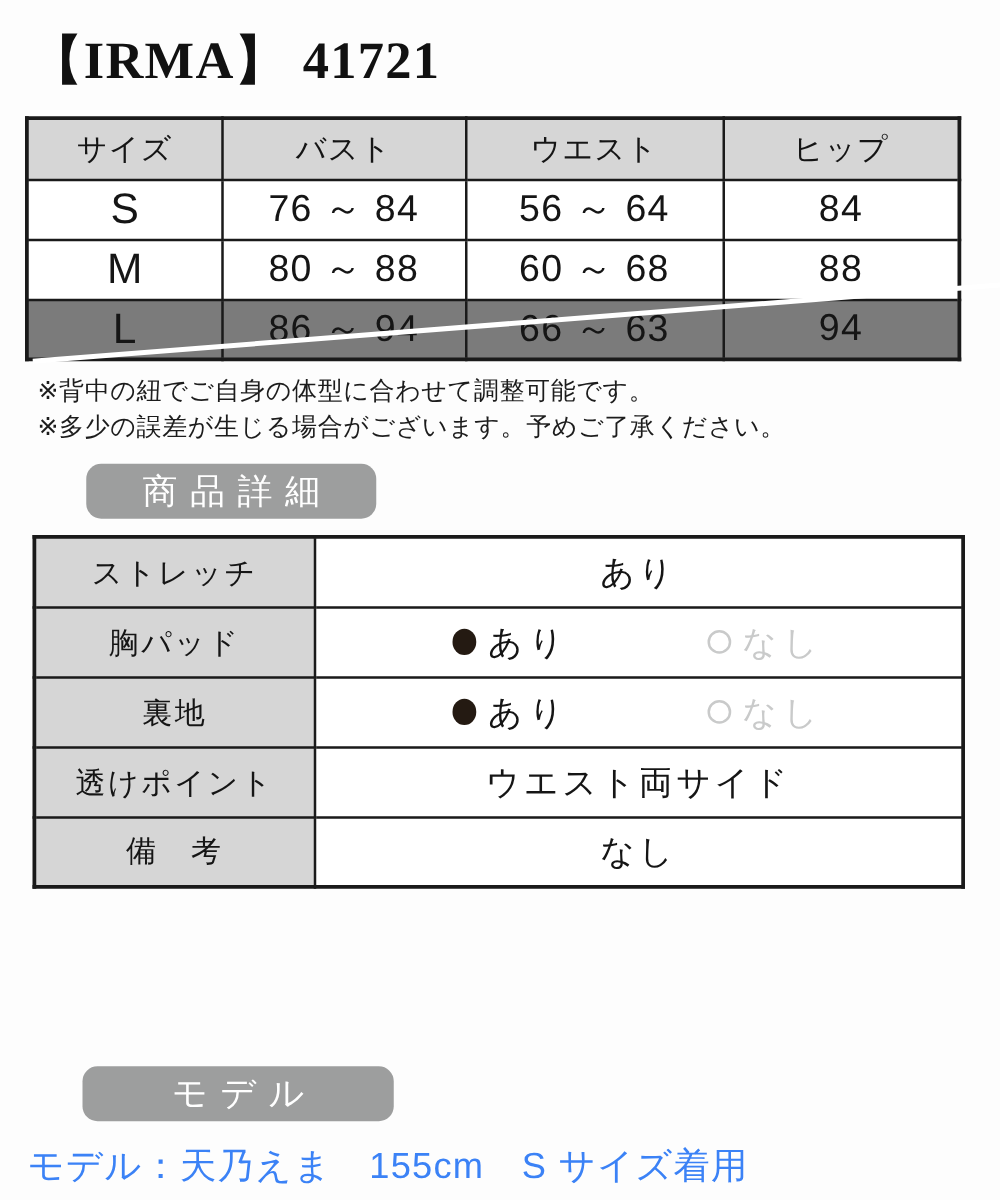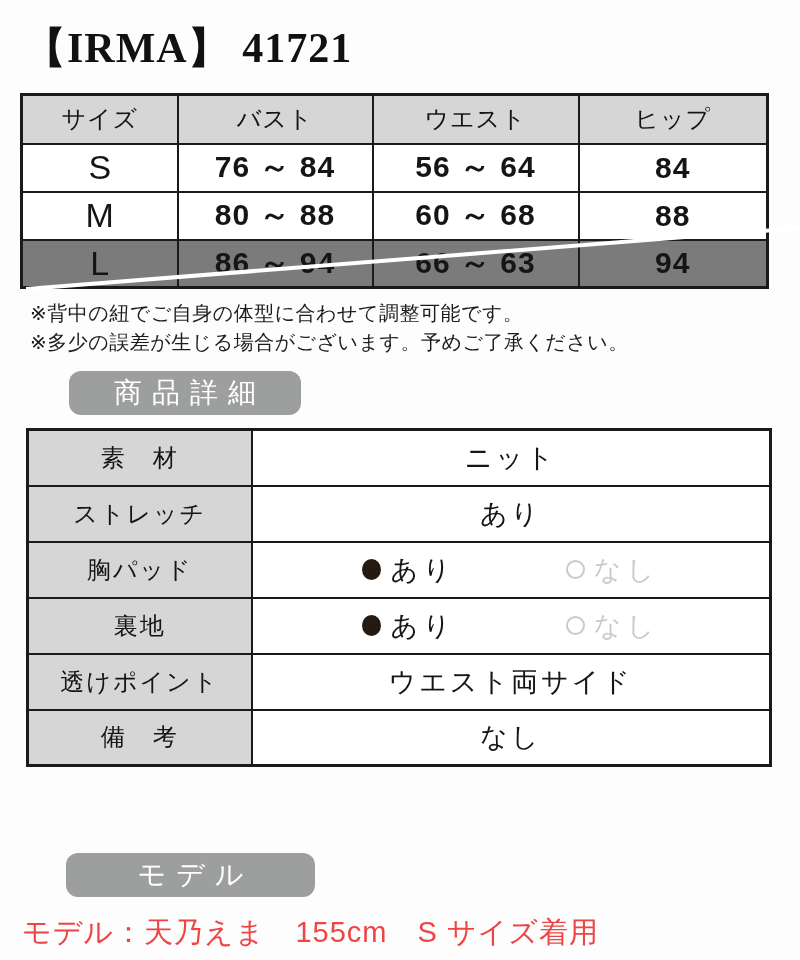--- a/index.html
+++ b/index.html
@@ -25,21 +25,21 @@
     border-collapse:collapse; table-layout:fixed;
     border:3px solid #1a1a1a;
   }
   .size-table th, .size-table td {
     border:2px solid #1a1a1a; text-align:center; vertical-align:middle; padding:0;
   }
   .size-table thead th {
     background:#d6d6d6; height:49px; font-size:24px; font-weight:500; letter-spacing:1px;
   }
   .size-table tbody th { font-size:34px; font-weight:400; }
-  .size-table tbody td { font-size:30px; font-weight:700; letter-spacing:1px; }
+  .size-table tbody td { font-size:30px; font-weight:400; letter-spacing:1px; }
   .size-table tbody tr { height:48px; background:#ffffff; }
   .size-table tbody tr.row-soldout,
   .size-table tbody tr.row-soldout th,
   .size-table tbody tr.row-soldout td { background:#7b7b7b; }
 
   .strike-svg { position:absolute; left:26px; top:222px; width:774px; height:72px; z-index:5; }
 
   
   .notes { position:absolute; left:30px; top:299px; font-size:20px; line-height:29px; letter-spacing:0.5px; color:#1c1c1c; }
 
@@ -68,21 +68,21 @@
   .detail-table td { background:#ffffff; font-size:27px; letter-spacing:3px; }
 
   .choices { display:flex; align-items:center; justify-content:center; gap:110px; }
   .choices.gap-wide { gap:124px; }
   .option { display:flex; align-items:center; gap:9px; font-size:27px; letter-spacing:5px; color:#151515; }
   .option.off { color:#c9caca; }
   .dot  { width:19px; height:21px; background:#241a12; border-radius:50%; flex:none; }
   .ring { width:19px; height:19px; border:2px solid #c9caca; border-radius:50%; background:#fff; flex:none; }
 
   
-  .model-line { position:absolute; left:22px; top:913px; font-size:29px; letter-spacing:1px; color:#ef4444; }
+  .model-line { position:absolute; left:22px; top:913px; font-size:29px; letter-spacing:1px; color:#3b82f6; }
 </style>
 </head>
 <body>
 
 <div class="page">
 
   <div class="title">【IRMA】 41721</div>
 
   <table class="size-table">
     <colgroup>
@@ -128,24 +128,20 @@
   <div class="notes">
     <div>※背中の紐でご自身の体型に合わせて調整可能です。</div>
     <div>※多少の誤差が生じる場合がございます。予めご了承ください。</div>
   </div>
 
   <div class="badge badge-details">商品詳細</div>
 
   <table class="detail-table">
     <tbody>
       <tr>
-        <th>素　材</th>
-        <td>ニット</td>
-      </tr>
-      <tr>
         <th>ストレッチ</th>
         <td>あり</td>
       </tr>
       <tr>
         <th>胸パッド</th>
         <td>
           <div class="choices">
             <span class="option">
               <span class="dot"></span>
               <span>あり</span>

